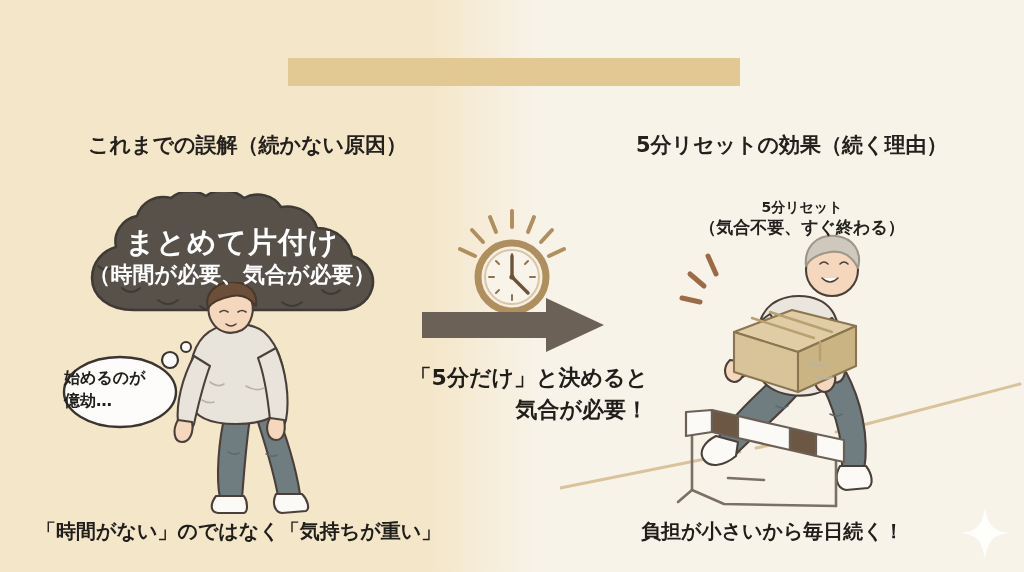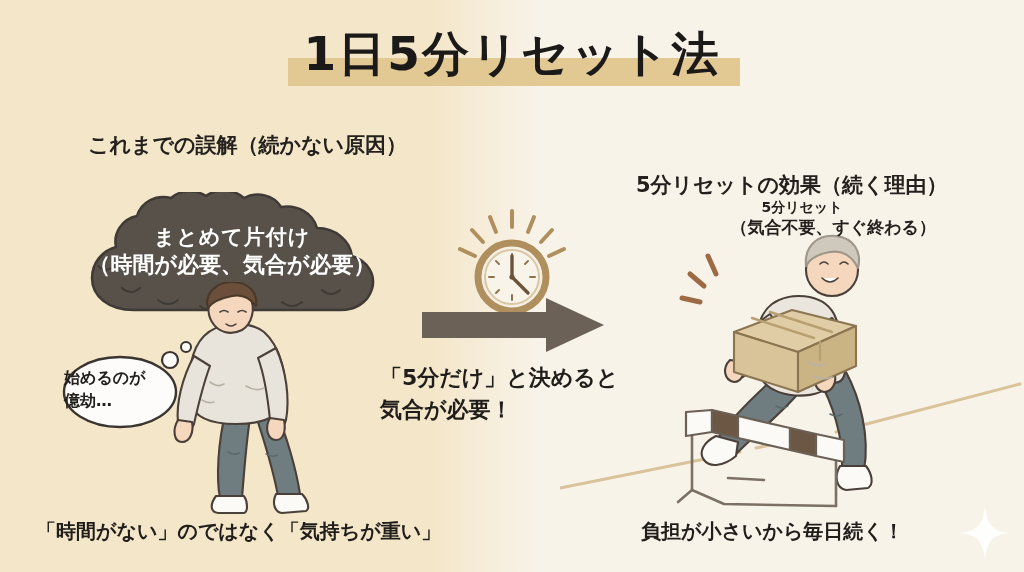--- a/index.html
+++ b/index.html
@@ -61,39 +61,39 @@
   
   .sec-head {
     position: absolute;
     font-size: 21px;
     font-weight: bold;
     color: #23201d;
     white-space: nowrap;
     z-index: 8;
   }
   .sec-head.left  { left: 68px;  top: 131px; margin-left: 20px; }
-  .sec-head.right { left: 636px; top: 131px; margin-top: 40px; }
+  .sec-head.right { left: 636px; top: 131px; }
   
   .cloud-wrap {
     position: absolute;
     left: 82px; top: 192px;
     width: 300px; height: 130px;
     z-index: 4;
   }
   .cloud-text {
     position: absolute;
     left: 82px; top: 224px;
     width: 300px;
     text-align: center;
     z-index: 9;
     color: #ffffff;
     pointer-events: none;
   }
   .cloud-text .l1 {
-    font-size: 21px;
+    font-size: 29px;
     font-weight: bold;
     letter-spacing: 1px;
     line-height: 1.25;
   }
   .cloud-text .l2 {
     font-size: 22px;
     font-weight: bold;
     letter-spacing: 0px;
     line-height: 1.4;
   }
@@ -140,21 +140,21 @@
     position: absolute;
     left: 418px; top: 296px;
     width: 190px; height: 58px;
     z-index: 6;
   }
   
   .center-cap {
     position: absolute;
     left: 380px; top: 362px;
     width: 268px;
-    text-align: left;
+    text-align: right;
     z-index: 8;
     color: #201e1b;
     font-size: 22px;
     font-weight: bold;
     line-height: 1.45;
   }
   
   .right-label {
     position: absolute;
     left: 668px; top: 198px;
@@ -165,21 +165,20 @@
   }
   .right-label .l1 {
     font-size: 14px;
     font-weight: bold;
     line-height: 1.3;
   }
   .right-label .l2 {
     font-size: 17px;
     font-weight: bold;
     line-height: 1.4;
-    text-align: right;
   }
   
   .bot-cap {
     position: absolute;
     font-size: 20px;
     font-weight: bold;
     color: #201e1b;
     white-space: nowrap;
     z-index: 8;
   }
@@ -202,23 +201,20 @@
 </head>
 <body>
 
 <div id="stage">
 
   <div class="bg-left"></div>
   <div class="bg-right"></div>
   <div class="bg-left-fade"></div>
 
   <div class="title-hl"></div>
-  <div class="title-wrap">
-    <div class="title-text">1日5分リセット法</div>
-  </div>
 
   <div class="sec-head left">これまでの誤解（続かない原因）</div>
   <div class="sec-head right">5分リセットの効果（続く理由）</div>
 
   <div class="cloud-wrap">
     <svg width="300" height="130" viewBox="0 0 300 130">
       <path d="M52,118 C26,118 10,104 10,86 C10,71 20,59 34,55 C31,41 40,27 55,24
                C59,10 74,2 89,6 C98,-2 113,-3 124,4 C135,-4 152,-3 162,6
                C175,-1 192,3 199,15 C215,12 231,21 235,36 C254,36 268,49 270,64
                C286,69 294,83 290,97 C286,111 272,119 256,118 Z" fill="#57514a" stroke="#3f3a35" stroke-width="2.5" stroke-linejoin="round"></path>

